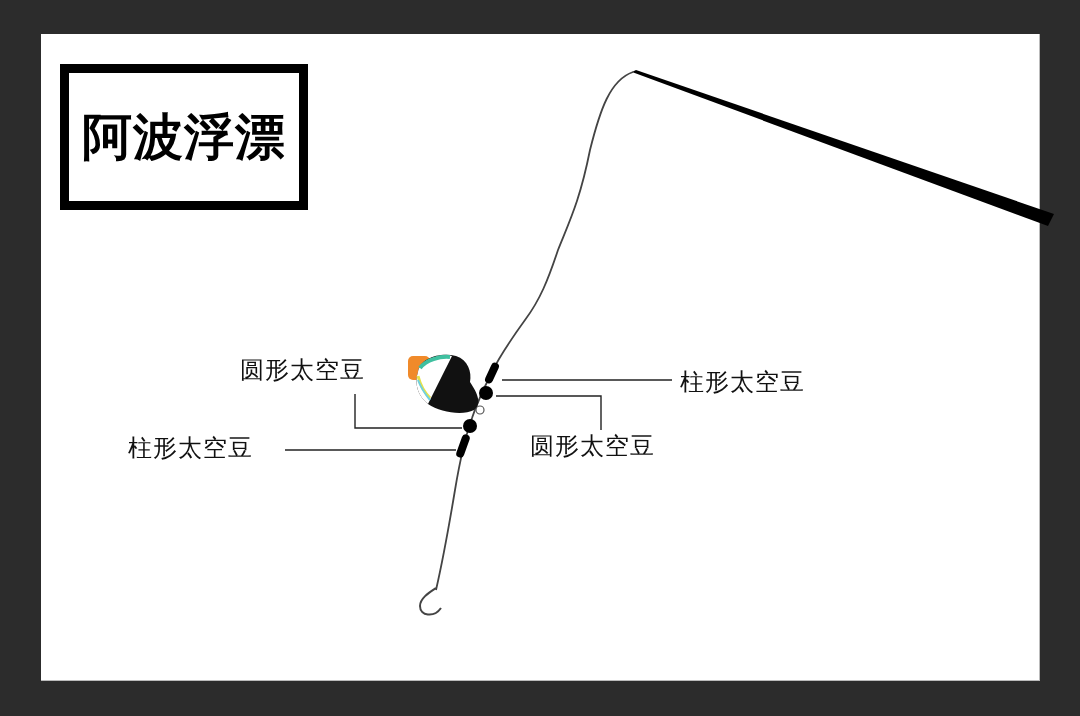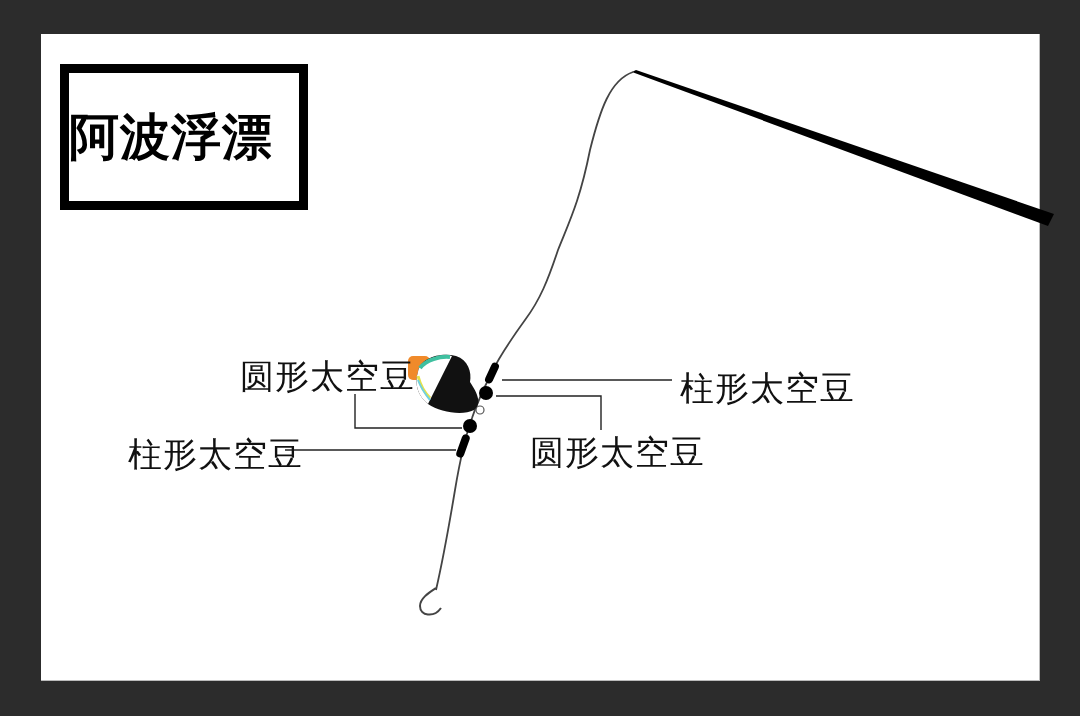--- a/index.html
+++ b/index.html
@@ -10,29 +10,29 @@
     position: relative;
   }
   .panel {
     position: absolute; left: 41px; top: 34px; width: 998px; height: 646px;
     background: #ffffff;
     border-right: 1px solid #bbb; border-bottom: 1px solid #bbb;
   }
   .title-box {
     position: absolute; left: 60px; top: 64px; width: 230px; height: 128px;
     border: 9px solid #000; background: #fff;
-    display: flex; flex-direction: column; justify-content: center; 
+    display: flex; flex-direction: column; justify-content: center; align-items: center;
   }
   .title-line {
     font-size: 50px; font-weight: bold; color: #000; line-height: 54px;
     letter-spacing: 1px;
   }
   svg.diagram { position: absolute; left: 0; top: 0; }
   .label {
-    position: absolute; font-size: 34px; color: #111; white-space: nowrap; letter-spacing: 1px;
+    position: absolute; font-size: 24px; color: #111; white-space: nowrap; letter-spacing: 1px;
   }
 </style>
 </head>
 <body>
 
 <div class="panel"></div>
 
 <div class="title-box">
   <div class="title-line">阿波浮漂</div>
 </div>

